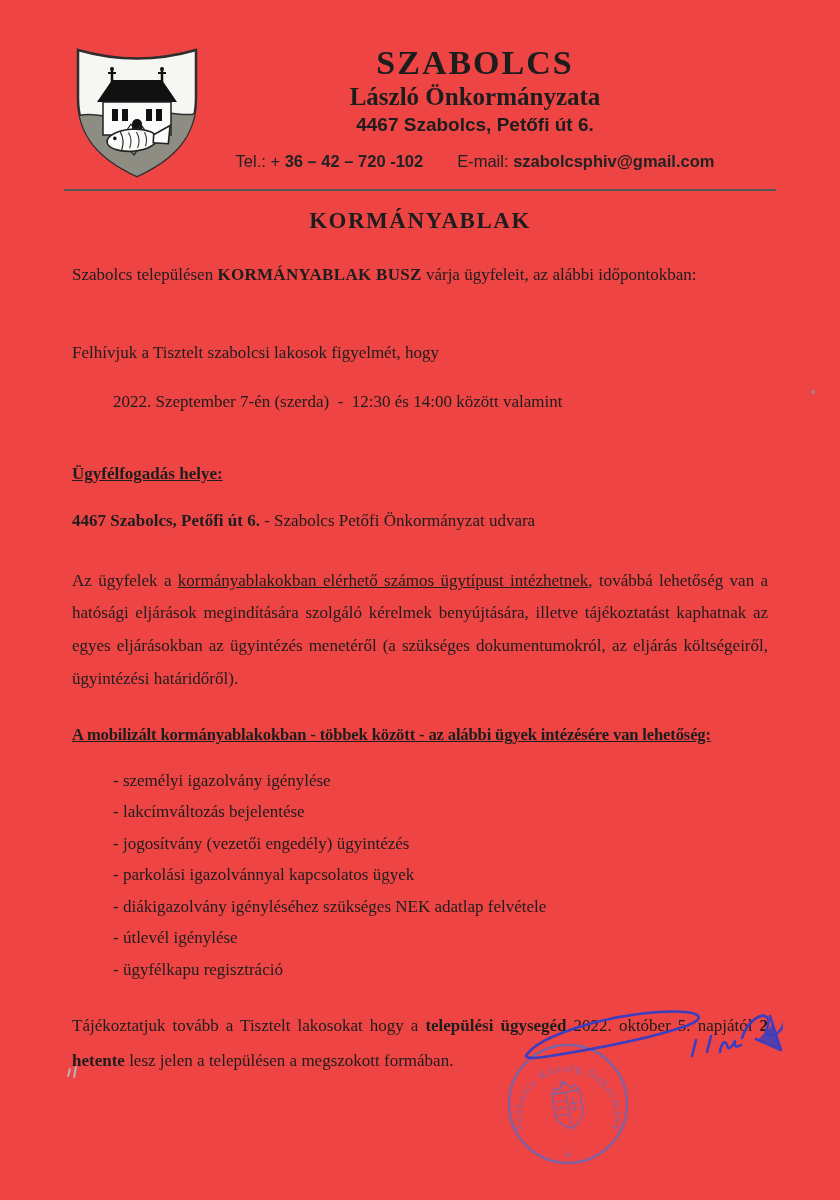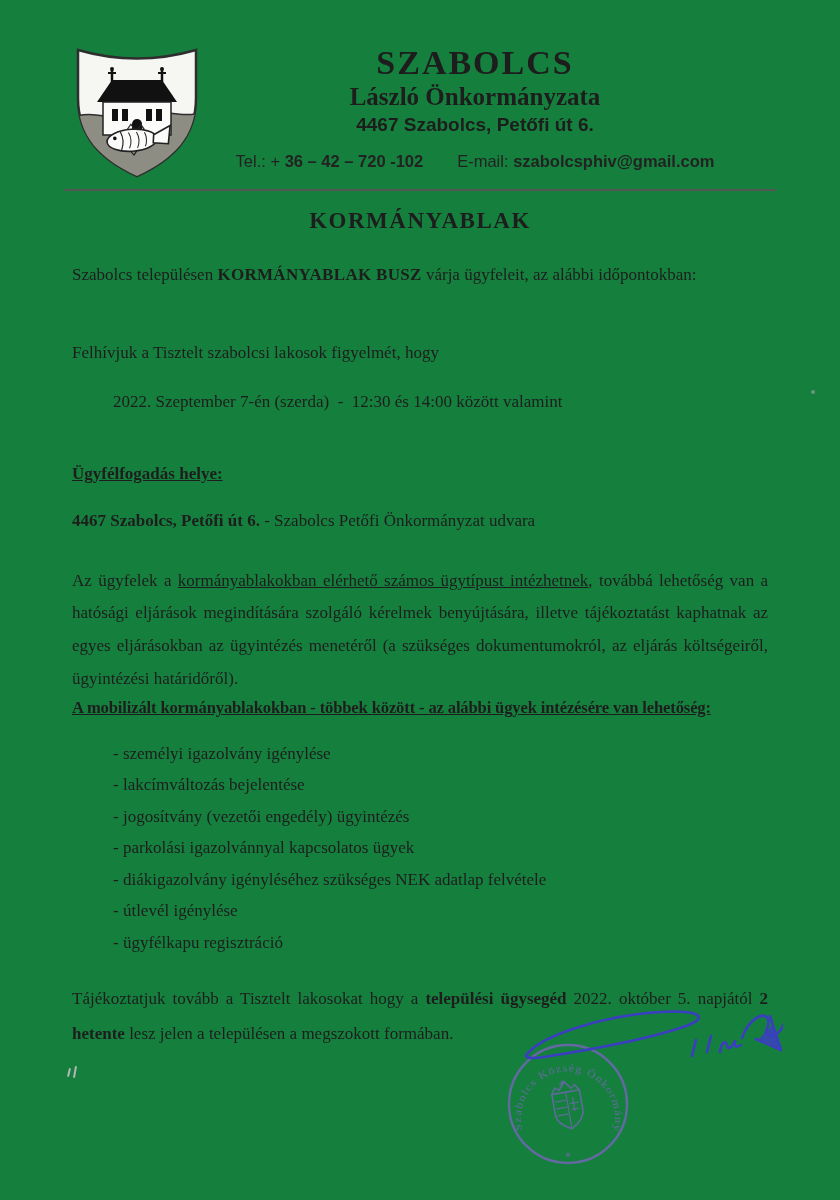--- a/index.html
+++ b/index.html
@@ -1,19 +1,19 @@
 <!DOCTYPE html>
 <html><head>
 <meta charset="utf-8">
 <style>
   * { margin:0; padding:0; box-sizing:border-box; }
   html,body { background:#e8e8e8; }
   .page {
     width:840px; height:1200px; margin:0 auto;
-    background:#15803d; color:#1d1d1d;
+    background:#ef4444; color:#1d1d1d;
     font-family:"Liberation Serif", serif;
     padding:0 72px; position:relative; overflow:hidden;
   }
   
   .letterhead { display:flex; padding-top:40px; }
   .crest-wrap { width:130px; height:140px; flex:none; }
   .head-text { flex:1; text-align:center; padding-top:4px; padding-right:20px; }
   .org-name  { font-size:34px; font-weight:bold; letter-spacing:2px; }
   .org-sub   { font-size:25px; font-weight:bold; margin-top:1px; }
   .org-addr  { font-family:"Liberation Sans", sans-serif; font-size:19px; font-weight:bold; margin-top:3px; }
@@ -25,21 +25,21 @@
   .doc-title { text-align:center; font-size:23px; font-weight:bold; letter-spacing:1.5px; margin-top:17px; }
   .para { font-size:17px; line-height:1.55; }
   .intro    { margin-top:52px; }
   .announce { margin-top:28px; }
   .announce b { letter-spacing:.3px; }
   .sched { margin:22px 0 0 41px; white-space:pre-wrap; }
   .loc-heading { margin-top:46px; font-weight:bold; text-decoration:underline; }
   .addr-line   { margin-top:21px; }
   .info { margin-top:30px; text-align:justify; line-height:1.92; }
   .info .ul { text-decoration:underline; }
-  .svc-heading { font-weight:bold; text-decoration:underline;
+  .svc-heading { margin-top:27px; font-weight:bold; text-decoration:underline;
                  font-size:16.6px; letter-spacing:-0.15px; white-space:nowrap; }
   .svc-list { margin-top:17px; padding-left:41px; list-style:none; }
   .svc-list li { line-height:31.5px; font-size:17px; }
   .closing { margin-top:24px; text-align:justify; line-height:2.05; }
   
   .stamp { position:absolute; left:498px; top:1034px; opacity:.88; }
   .sig-ink { position:absolute; left:518px; top:1000px; }
   .sig-name { position:absolute; left:598px; top:1061px; font-size:17.5px; line-height:1.5; color:#161616; }
   
   .smudge { position:absolute; left:66px; top:1066px; width:14px; height:18px; }

